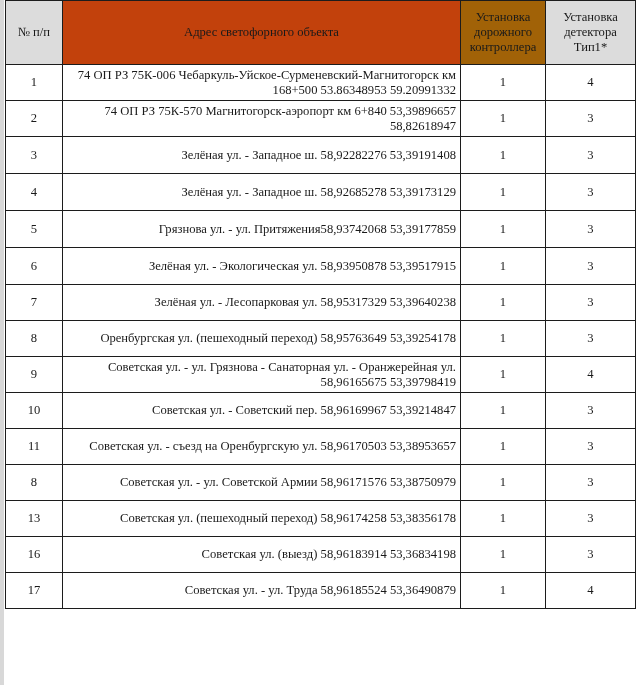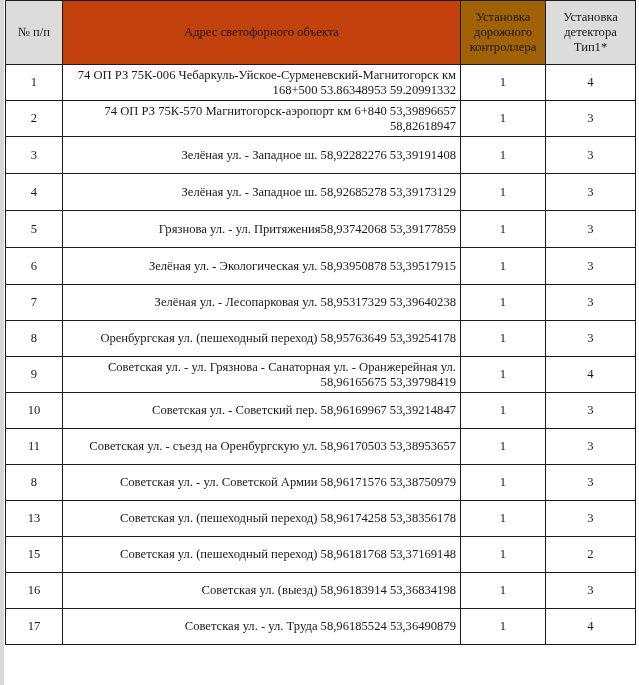--- a/index.html
+++ b/index.html
@@ -132,26 +132,20 @@
         <td class="ctrl" style="border-color: rgb(28, 28, 28);">1</td>
         <td class="det" style="border-color: rgb(28, 28, 28);">3</td>
       </tr>
     <tr class="r">
         <td class="num" style="border-color: rgb(28, 28, 28);">13</td>
         <td class="addr" style="border-color: rgb(28, 28, 28); padding-left: 16px;">Советская ул. (пешеходный переход) 58,96174258 53,38356178</td>
         <td class="ctrl" style="border-color: rgb(28, 28, 28);">1</td>
         <td class="det" style="border-color: rgb(28, 28, 28);">3</td>
       </tr>
     <tr class="r">
-        <td class="num" style="border-color: rgb(28, 28, 28);">15</td>
-        <td class="addr" style="border-color: rgb(28, 28, 28);">Советская ул. (пешеходный переход) 58,96181768 53,37169148</td>
-        <td class="ctrl" style="border-color: rgb(28, 28, 28);">1</td>
-        <td class="det" style="border-color: rgb(28, 28, 28);">2</td>
-      </tr>
-    <tr class="r">
         <td class="num" style="border-color: rgb(28, 28, 28);">16</td>
         <td class="addr" style="border-color: rgb(28, 28, 28); margin-left: 19px;">Советская ул. (выезд) 58,96183914 53,36834198</td>
         <td class="ctrl" style="border-color: rgb(28, 28, 28);">1</td>
         <td class="det" style="border-color: rgb(28, 28, 28);">3</td>
       </tr>
     <tr class="r">
         <td class="num" style="border-color: rgb(28, 28, 28);">17</td>
         <td class="addr" style="border-color: rgb(28, 28, 28);">Советская ул. - ул. Труда 58,96185524 53,36490879</td>
         <td class="ctrl" style="border-color: rgb(28, 28, 28);">1</td>
         <td class="det" style="border-color: rgb(28, 28, 28);">4</td>

